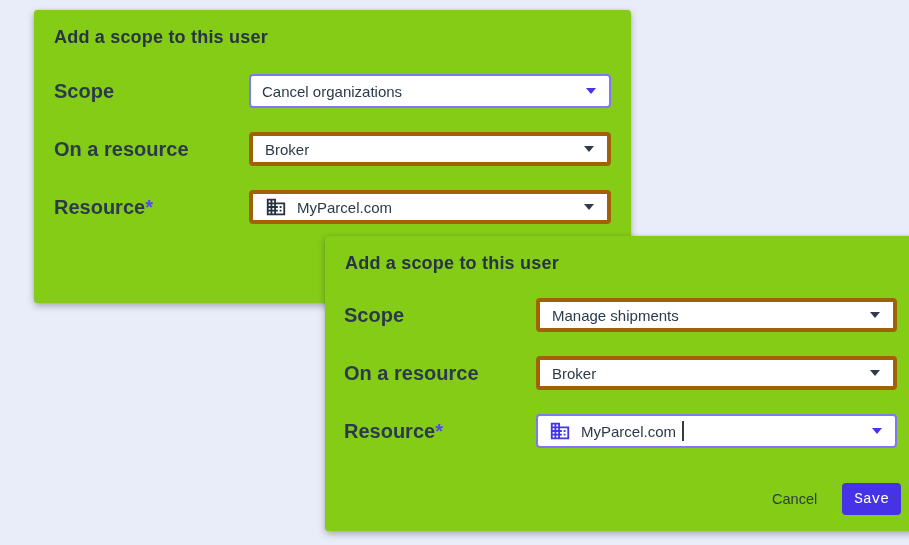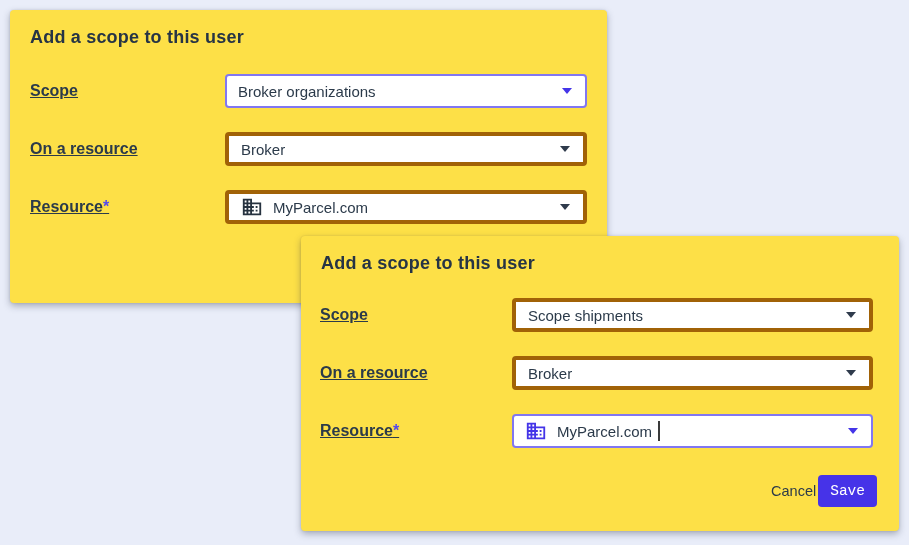--- a/index.html
+++ b/index.html
@@ -6,34 +6,35 @@
   body{
     width:909px;height:545px;
     background:#E9EDF9;
     font-family:"Liberation Sans", sans-serif;
     position:relative;
     overflow:hidden;
     color:#2B3A4A;
   }
   .dialog{
     position:absolute;
-    background:#fde047;
+    background:#84cc16;
     border-radius:4px;
     box-shadow:0 3px 7px rgba(40,50,70,.35), 0 0 2px rgba(40,50,70,.15);
+    margin-left:24px;
   }
   #dialog1{left:10px;top:10px;width:597px;height:293px;z-index:1;}
   #dialog2{left:301px;top:236px;width:598px;height:295px;z-index:2;}
   .dialog-title{
     position:absolute;left:20px;top:17px;
     font-size:18px;font-weight:bold;color:#263445;
     letter-spacing:.2px;
   }
   .field-label{
     position:absolute;left:20px;height:34px;line-height:34px;
-    font-size:16px;font-weight:bold;color:#2B3A4A;white-space:nowrap;text-decoration:underline;
+    font-size:20px;font-weight:bold;color:#2B3A4A;white-space:nowrap;
   }
   .req{color:#5348EE;font-weight:bold;}
   .select{
     position:absolute;height:34px;
     box-sizing:border-box;
     border:4px solid #a16207;border-radius:4px;
     background:#fff;
     display:flex;align-items:center;
     padding:0 30px 0 12px;
     font-size:15px;color:#2B3A4A;
@@ -57,22 +58,22 @@
   .caret--accent{border-top-color:#4435E8;}
   .b-icon{width:22px;height:22px;margin-right:10px;flex:0 0 auto;}
   .b-icon svg{display:block;width:22px;height:22px;}
   .icon-dark{color:#26323F;}
   .icon-accent{color:#4435E8;}
   .text-cursor{
     display:inline-block;width:1.5px;height:20px;
     background:#3A3A3A;margin-left:6px;vertical-align:middle;
   }
   .btn-row{
-    position:absolute;right:22px;bottom:24px;
-    display:flex;align-items:center;
+    position:absolute;right:22px;bottom:16px;
+    display:flex;align-items:center;gap:23px;
   }
   .btn-cancel{
     height:32px;line-height:32px;
     font-size:14.5px;color:#2B3A4A;background:transparent;border:none;
     font-family:"Liberation Sans", sans-serif;
     cursor:pointer;padding:0 2px;
   }
   .btn-save{
     height:32px;min-width:55px;
     background:#4633E8;color:#FFFFFF;
@@ -84,21 +85,21 @@
 </head>
 <body>
 
 <div class="dialog" id="dialog1">
   <div class="dialog-title">Add a scope to this user</div>
 
   <div class="field-label lrow1">
     <span>Scope</span>
   </div>
   <div class="select focused row1">
-    <span>Broker organizations</span>
+    <span>Cancel organizations</span>
     <span class="caret caret--accent"></span>
   </div>
 
   <div class="field-label lrow2">
     <span>On a resource</span>
   </div>
   <div class="select row2">
     <span>Broker</span>
     <span class="caret"></span>
   </div>
@@ -117,21 +118,21 @@
   </div>
 </div>
 
 <div class="dialog" id="dialog2">
   <div class="dialog-title">Add a scope to this user</div>
 
   <div class="field-label lrow1">
     <span>Scope</span>
   </div>
   <div class="select row1">
-    <span>Scope shipments</span>
+    <span>Manage shipments</span>
     <span class="caret"></span>
   </div>
 
   <div class="field-label lrow2">
     <span>On a resource</span>
   </div>
   <div class="select row2">
     <span>Broker</span>
     <span class="caret"></span>
   </div>

